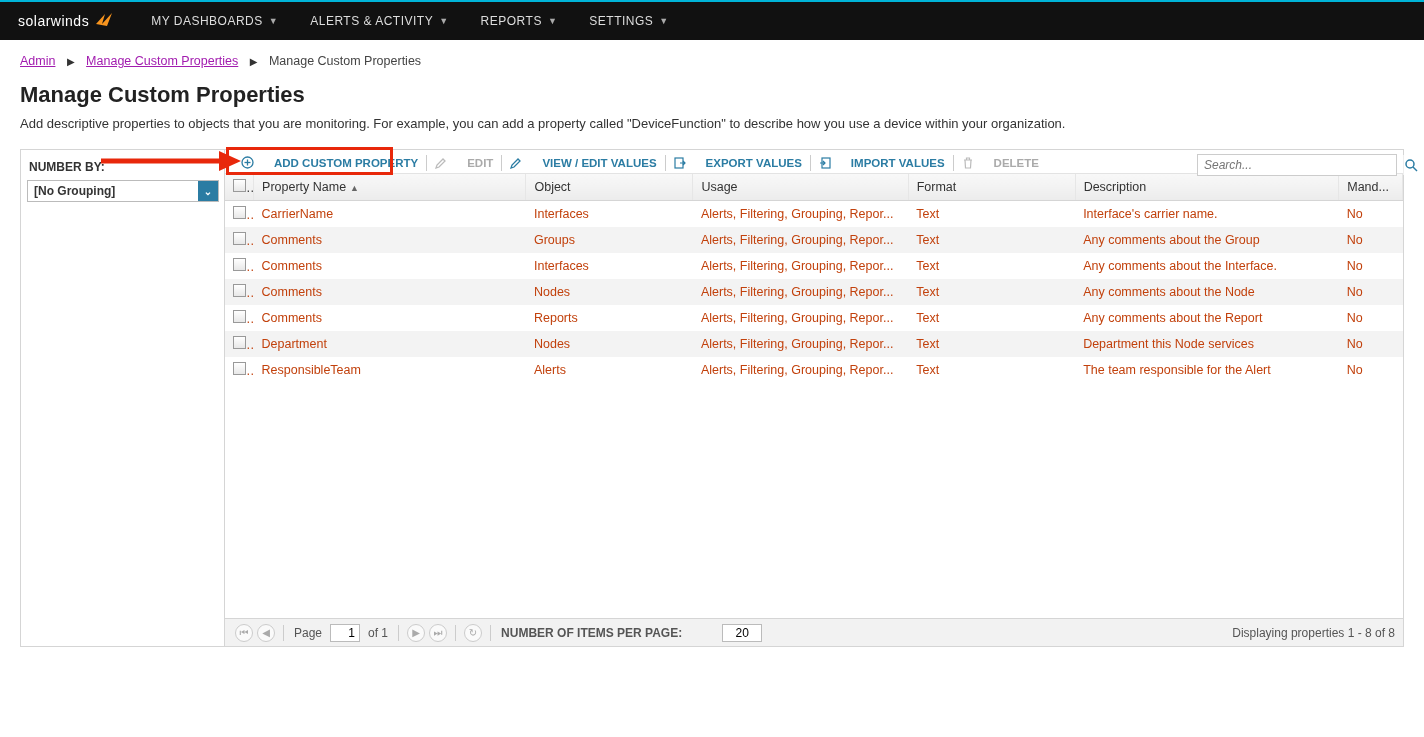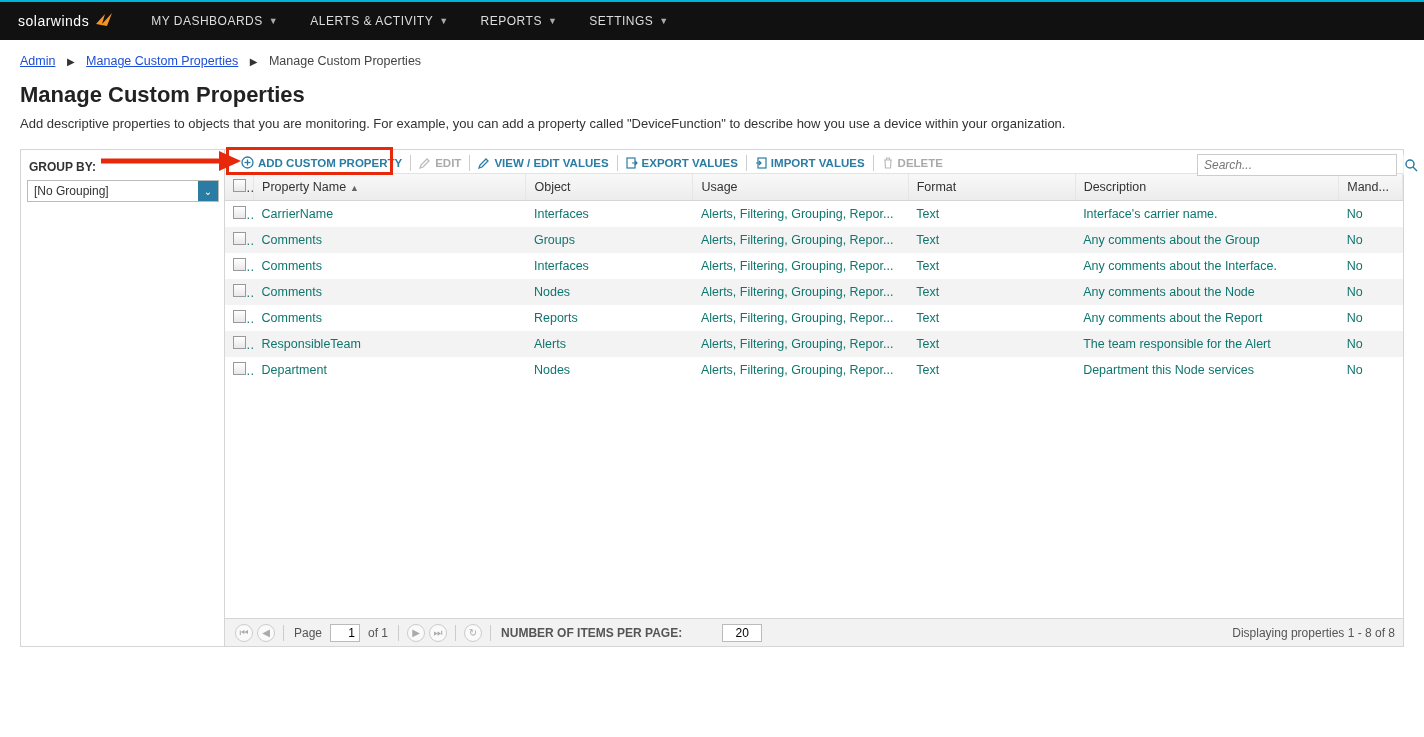--- a/index.html
+++ b/index.html
@@ -11,56 +11,56 @@
   
   .topnav { background: #111; height: 38px; display: flex; padding: 0 18px; }
   .brand { display: flex; align-items: center; color: #fff; font-size: 14px; margin-right: 20px; }
   .brand-name { font-weight: 400; letter-spacing: 0.5px; }
   .brand-icon { display:inline-block; margin-left:6px; }
   .nav-item { color: #ddd; font-size: 12px; padding: 12px 16px; height: 38px; display: flex; align-items: center; cursor: pointer; letter-spacing: 0.5px;}
   .nav-caret { margin-left: 6px; font-size: 9px; color: #aaa; }
 
   
   .breadcrumb { padding: 14px 20px 10px; font-size: 12.5px; }
-  .breadcrumb a { color: #1d4ed8; text-decoration: underline; cursor: pointer; }
+  .breadcrumb a { color: #a21caf; text-decoration: underline; cursor: pointer; }
   .breadcrumb .sep { margin: 0 8px; color: #333; font-size: 10px;}
   .breadcrumb .current { color: #444; }
 
   
   .page-title { font-size: 22px; font-weight: bold; padding: 4px 20px 8px; color: #222;}
   .page-desc { font-size: 13px; padding: 0 20px 18px; color: #333; }
 
   
   .panel { border: 1px solid #d5d5d5; margin: 0 20px; display: flex; min-height: 498px; position: relative;}
   
   .sidebar { width: 204px; border-right: 1px solid #d5d5d5; padding: 6px 0 0 0; }
   .groupby-label { font-size: 12px; font-weight: bold; padding: 4px 8px; }
-  .groupby-select { margin: 2px 6px; width: 192px; height: 22px; display:flex; align-items:center; justify-content:space-between; border:1px solid #bbb; background:#fff; font-size:12px; padding: 0 0 0 6px; cursor:pointer;}
+  .groupby-select { margin: 2px 6px; width: 192px; height: 22px; display:flex; align-items:center; justify-content:space-between; border:1px solid #bbb; background:#fff; font-size:12px; padding: 0 0 0 6px; cursor:pointer;font-weight:bold;}
   .groupby-arrow { width:20px; height:20px; background:#2b7ca3; color:#fff; display:flex; align-items:center; justify-content:center; font-size:10px;}
   
   
   .red-arrow { position:absolute; left: 80px; top: -4px; pointer-events:none; z-index:10;}
   .red-box { position:absolute; left:205px; top:-3px; width:167px; height:28px; border:3px solid #e8280b; pointer-events:none; z-index:10;}
 
   .content { flex:1; display:flex; flex-direction:column; position:relative;}
 
   
   .toolbar { height: 24px; display:flex; align-items:center; padding: 10px 6px 8px 10px; border-bottom: 1px solid #e3e3e3; position:relative;}
-  .tb-btn { display:flex; align-items:center; font-size: 11.5px; font-weight:bold; padding: 2px 6px; cursor:pointer; color:#2b7ca3;}
+  .tb-btn { display:flex; align-items:center; font-size: 11.5px; font-weight:bold; padding: 2px 6px; cursor:pointer; color:#2b7ca3;gap:16px;}
   .tb-btn.disabled { color:#aaa; cursor:default;}
   .tb-sep { width:1px; height:16px; background:#ccc; margin:0 2px;}
   .tb-icon { margin-right: 4px; display:inline-flex; align-items:center;}
   .search-wrap { position:absolute; right:6px; top:4px; display:flex; align-items:center; border:1px solid #ccc; height:22px; width:200px; background:#fff;gap:36px;}
   .search-input { border:none; outline:none; font-style:italic; font-size:12px; padding:0 6px; flex:1; color:#888;}
   .search-btn { width:20px; height:20px; display:flex; align-items:center; justify-content:center; cursor:pointer; border-left:1px solid #eee;}
 
   
   .tbl { width:100%; border-collapse: collapse; table-layout: fixed;}
   .tbl th { background: linear-gradient(#f8f8f8,#ececec); border-bottom:1px solid #d5d5d5; font-weight:normal; font-size:12.5px; text-align:left; padding: 5px 8px; color:#333; white-space:nowrap; overflow:hidden; text-overflow:ellipsis; border-right:1px solid #e6e6e6;}
-  .tbl td { padding: 5px 8px; font-size:12.5px; color:#0f766e; white-space:nowrap; overflow:hidden; text-overflow:ellipsis;}
+  .tbl td { padding: 5px 8px; font-size:12.5px; color:#c2410c; white-space:nowrap; overflow:hidden; text-overflow:ellipsis;}
   .tbl tbody tr:nth-child(even) { background:#f3f3f3;}
   .tbl tbody tr:nth-child(odd) { background:#fff;}
   .sort-arrow { font-size:9px; margin-left:4px; color:#666;}
   .chk { width:13px; height:13px; border:1px solid #999; background:linear-gradient(#fff,#e8e8e8); display:inline-block;}
   .col-chk { width:26px;}
   .col-name { width:248px;}
   .col-obj { width:152px;}
   .col-usage { width:196px;}
   .col-fmt { width:152px;}
   .col-desc { width:240px;}
@@ -119,21 +119,21 @@
 
 <div class="panel">
 
   <svg class="red-arrow" width="150" height="30">
     <line x1="0" y1="15" x2="120" y2="15" stroke="#e8280b" stroke-width="5"></line>
     <polygon points="118,5 140,15 118,25" fill="#e8280b"></polygon>
   </svg>
   <div class="red-box"></div>
 
   <div class="sidebar">
-    <div class="groupby-label">GROUP BY:</div>
+    <div class="groupby-label">NUMBER BY:</div>
     <div class="groupby-select">
       <span>[No Grouping]</span>
       <span class="groupby-arrow">⌄</span>
     </div>
   </div>
 
   <div class="content">
     <div class="toolbar">
       <div class="tb-btn">
         <span class="tb-icon">
@@ -266,34 +266,34 @@
             <td><span class="chk"></span></td>
             <td>Comments</td>
             <td>Reports</td>
             <td>Alerts, Filtering, Grouping, Repor...</td>
             <td>Text</td>
             <td>Any comments about the Report</td>
             <td>No</td>
           </tr>
           <tr>
             <td><span class="chk"></span></td>
+            <td>Department</td>
+            <td>Nodes</td>
+            <td>Alerts, Filtering, Grouping, Repor...</td>
+            <td>Text</td>
+            <td>Department this Node services</td>
+            <td>No</td>
+          </tr>
+          <tr>
+            <td><span class="chk"></span></td>
             <td>ResponsibleTeam</td>
             <td>Alerts</td>
             <td>Alerts, Filtering, Grouping, Repor...</td>
             <td>Text</td>
             <td>The team responsible for the Alert</td>
-            <td>No</td>
-          </tr>
-          <tr>
-            <td><span class="chk"></span></td>
-            <td>Department</td>
-            <td>Nodes</td>
-            <td>Alerts, Filtering, Grouping, Repor...</td>
-            <td>Text</td>
-            <td>Department this Node services</td>
             <td>No</td>
           </tr>
         </tbody>
     </table>
 
     <div class="pager">
       <div class="pg-btn">⏮</div>
       <div class="pg-btn">◀</div>
       <div class="pg-sep"></div>
       <span class="pg-label">Page</span>

